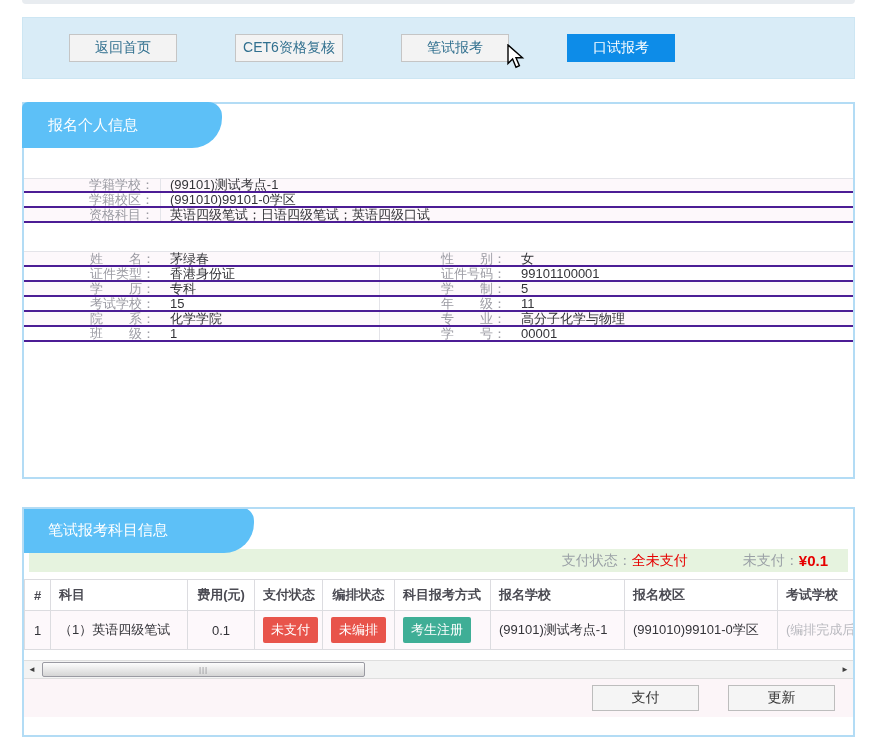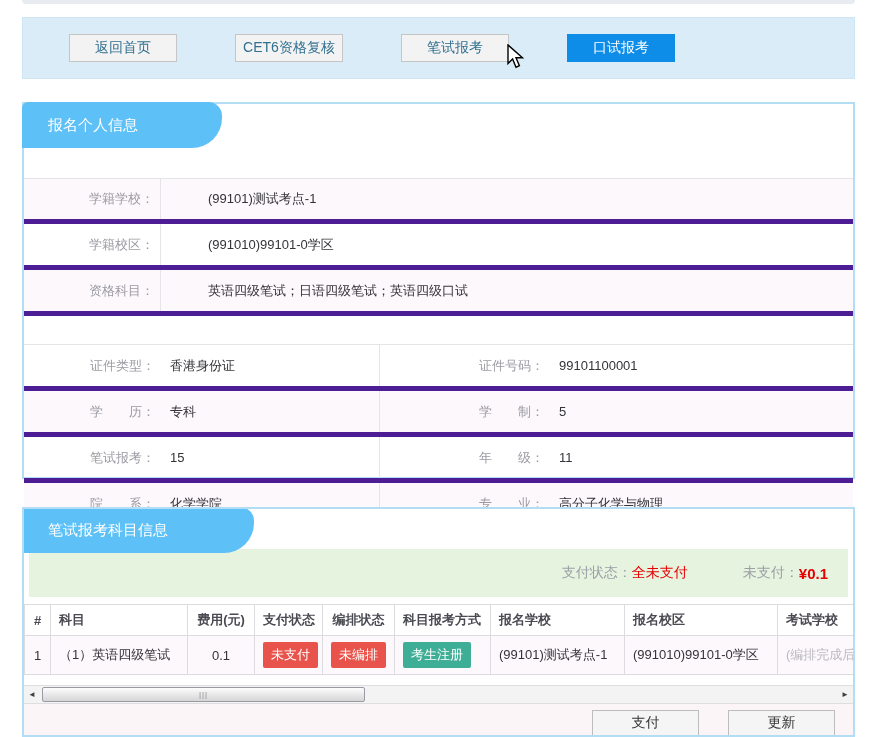--- a/index.html
+++ b/index.html
@@ -23,35 +23,35 @@
   #panel1 { top:102px; height:377px; padding-top:74px; }
   #panel2 { top:507px; height:230px; padding-top:40px; overflow:hidden; }
 
   .tab { position:absolute; top:-2px; left:-2px; height:46px; background:#5dc0f7;
          border-radius:6px 14px 30px 0; color:#fff; font-size:15px;
          display:flex; align-items:center; padding-left:26px; }
   #panel1 .tab { width:200px; }
   #panel2 .tab { width:232px; }
 
   
-  .row { display:flex; align-items:stretch; height:46px; border-bottom:5px solid #4c1d95;gap:38px; }
+  .row { display:flex; align-items:stretch; height:15px; border-bottom:2px solid #4c1d95; }
   .row.first { border-top:1px solid #e4e4e9; }
   .row.alt { background:#fdf8fb; }
   .gap-row { height:29px; border-bottom:1px solid #e4e4e9; background:#fff; }
   .cell { display:flex; align-items:center; }
   .lbl { color:#9b9ba3; justify-content:flex-end; padding-right:6px; }
   .lbl.w1 { width:137px; border-right:1px solid #e4e4e9; }
   .val { color:#333338; padding-left:9px; }
   .dbl .lgroup { width:356px; display:flex; align-items:stretch; border-right:1px solid #e4e4e9; }
   .dbl .lgroup .lbl { width:137px; border-right:none; }
   .dbl .rgroup { flex:1; display:flex; align-items:stretch; }
   .dbl .rgroup .lbl { width:132px; }
 
   
-  .greenbar { margin:0 5px; height:48px; background:#e6f3df;
+  .greenbar { margin:0 5px; height:23px; background:#e6f3df;
               display:flex; align-items:center; justify-content:flex-end; padding-right:20px; font-size:14px; }
   .greenbar .glbl { color:#9aa0a6; }
   .greenbar .gred { color:#e60000; margin-left:0; }
   .greenbar .sep { margin-left:55px; }
   .greenbar .amount { font-weight:bold; font-size:15px; }
 
   
   .table-clip { margin-top:7px; width:829px; overflow:hidden; }
   table { border-collapse:collapse; table-layout:fixed; width:953px; font-size:13px; }
   th, td { border:1px solid #dcdce0; padding:0 8px; overflow:hidden; white-space:nowrap; }
@@ -113,20 +113,30 @@
     <div class="cell lbl w1">学籍校区：</div>
     <div class="cell val">(991010)99101-0学区</div>
   </div>
   <div class="row alt">
     <div class="cell lbl w1">资格科目：</div>
     <div class="cell val">英语四级笔试；日语四级笔试；英语四级口试</div>
   </div>
 
   <div class="gap-row"></div>
 
+  <div class="row dbl alt">
+    <div class="lgroup">
+      <div class="cell lbl">姓　　名：</div>
+      <div class="cell val">茅绿春</div>
+    </div>
+    <div class="rgroup">
+      <div class="cell lbl">性　　别：</div>
+      <div class="cell val">女</div>
+    </div>
+  </div>
   <div class="row dbl">
     <div class="lgroup">
       <div class="cell lbl">证件类型：</div>
       <div class="cell val">香港身份证</div>
     </div>
     <div class="rgroup">
       <div class="cell lbl">证件号码：</div>
       <div class="cell val">99101100001</div>
     </div>
   </div>
@@ -135,21 +145,21 @@
       <div class="cell lbl">学　　历：</div>
       <div class="cell val">专科</div>
     </div>
     <div class="rgroup">
       <div class="cell lbl">学　　制：</div>
       <div class="cell val">5</div>
     </div>
   </div>
   <div class="row dbl">
     <div class="lgroup">
-      <div class="cell lbl">笔试报考：</div>
+      <div class="cell lbl">考试学校：</div>
       <div class="cell val">15</div>
     </div>
     <div class="rgroup">
       <div class="cell lbl">年　　级：</div>
       <div class="cell val">11</div>
     </div>
   </div>
   <div class="row dbl alt">
     <div class="lgroup">
       <div class="cell lbl">院　　系：</div>

